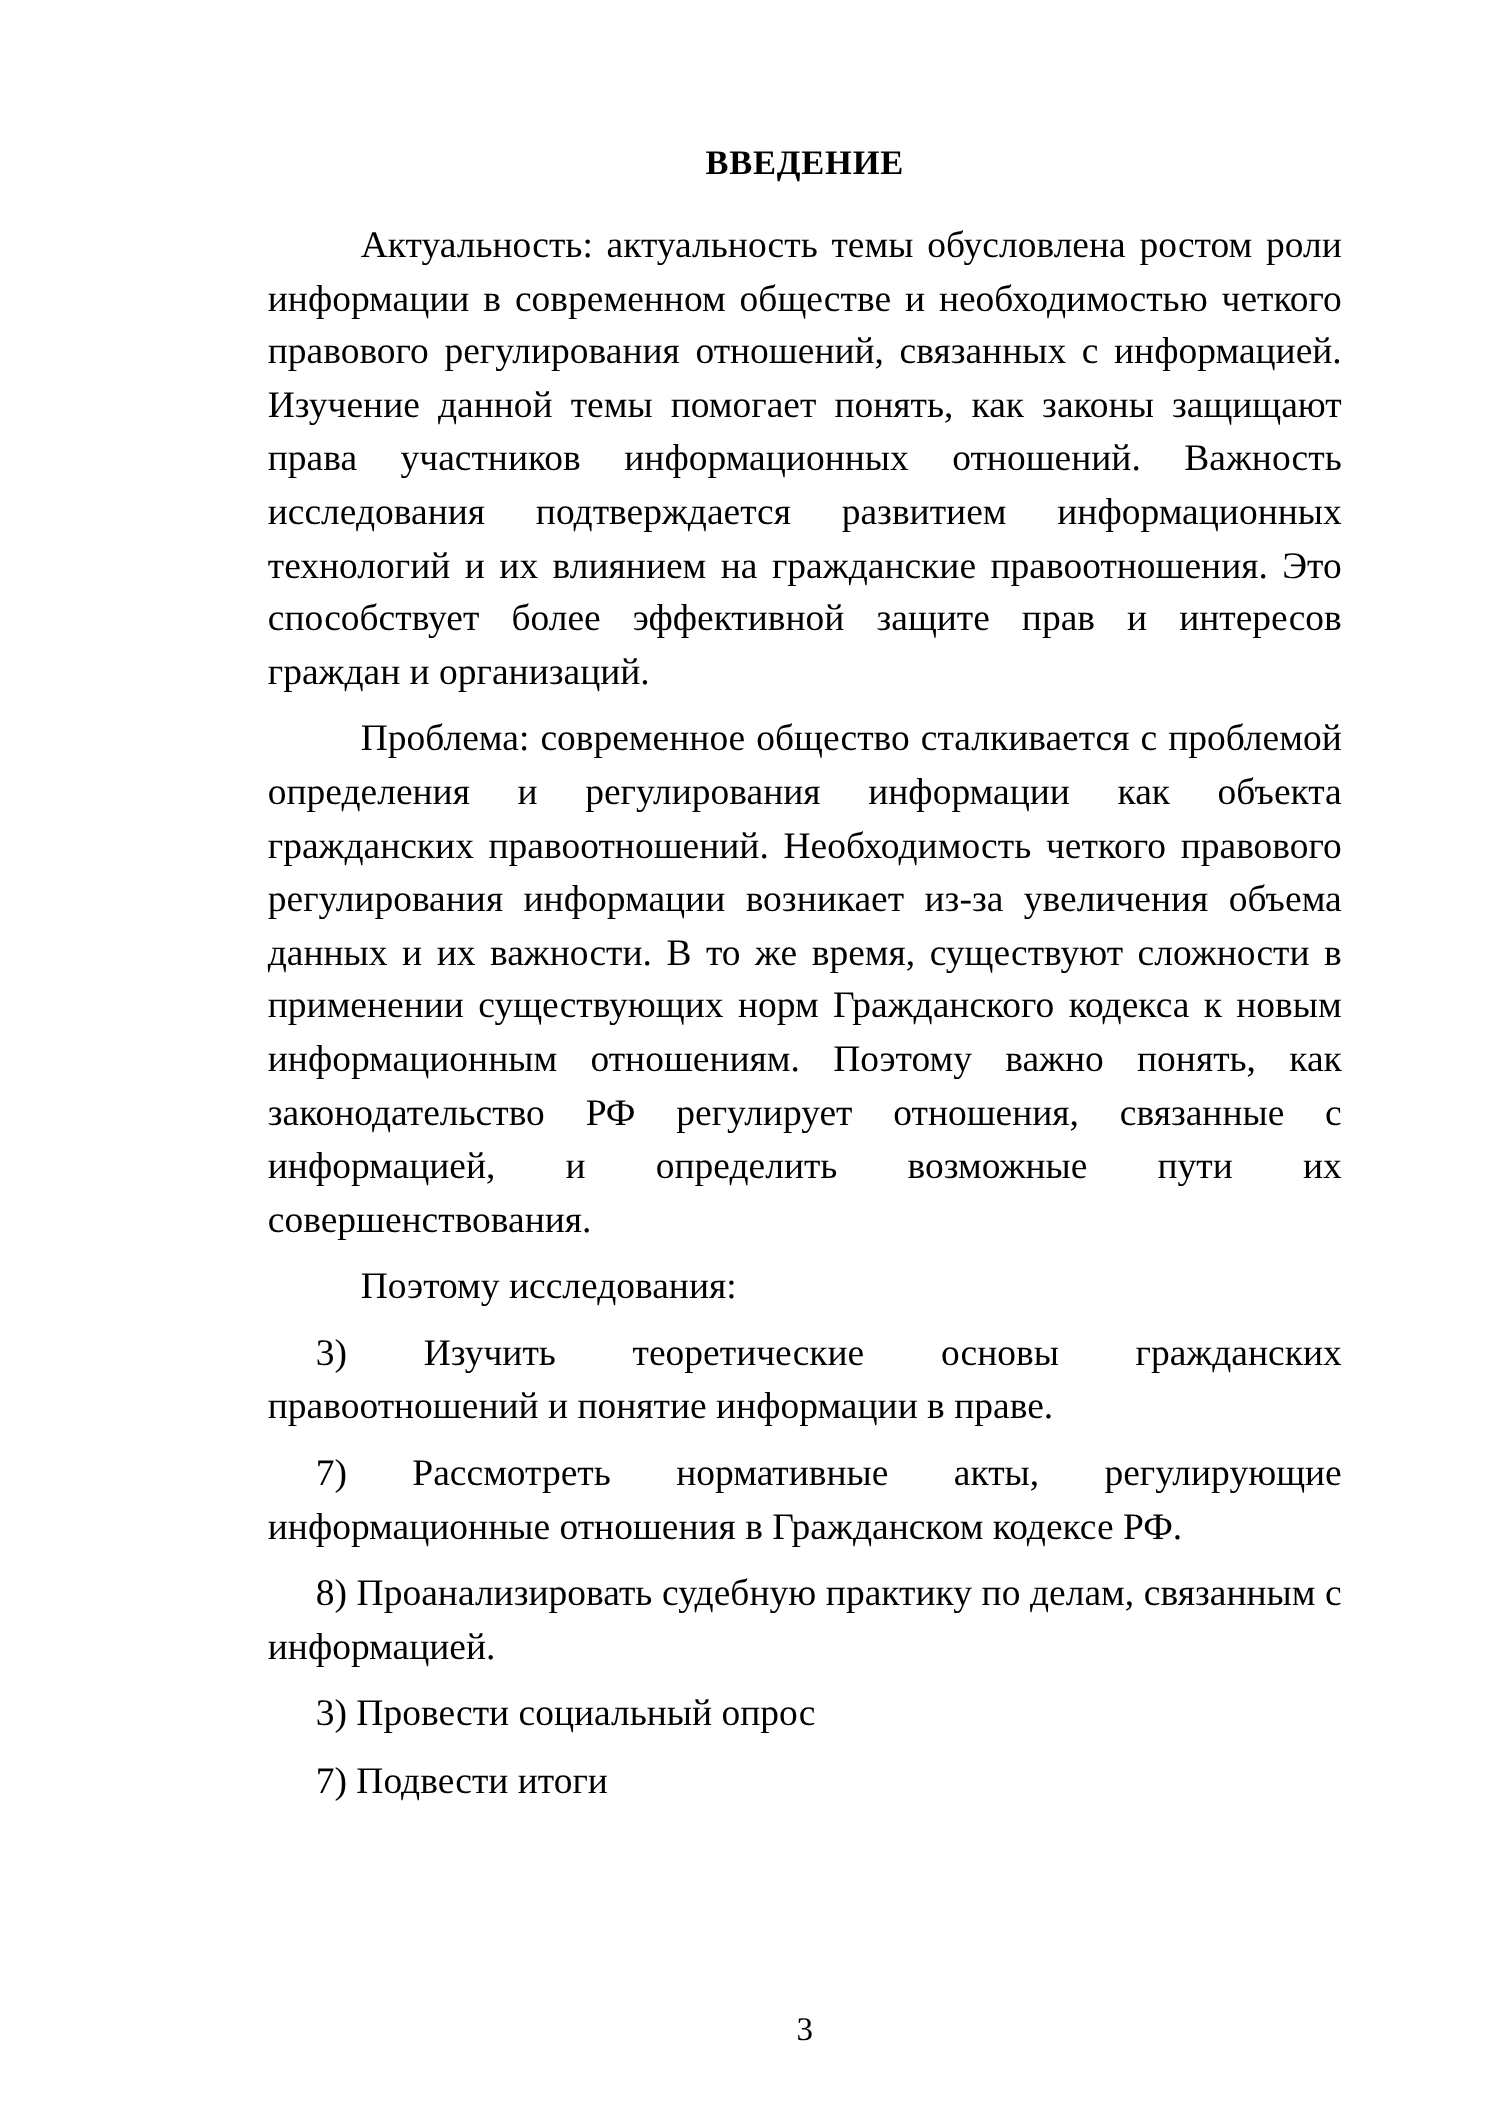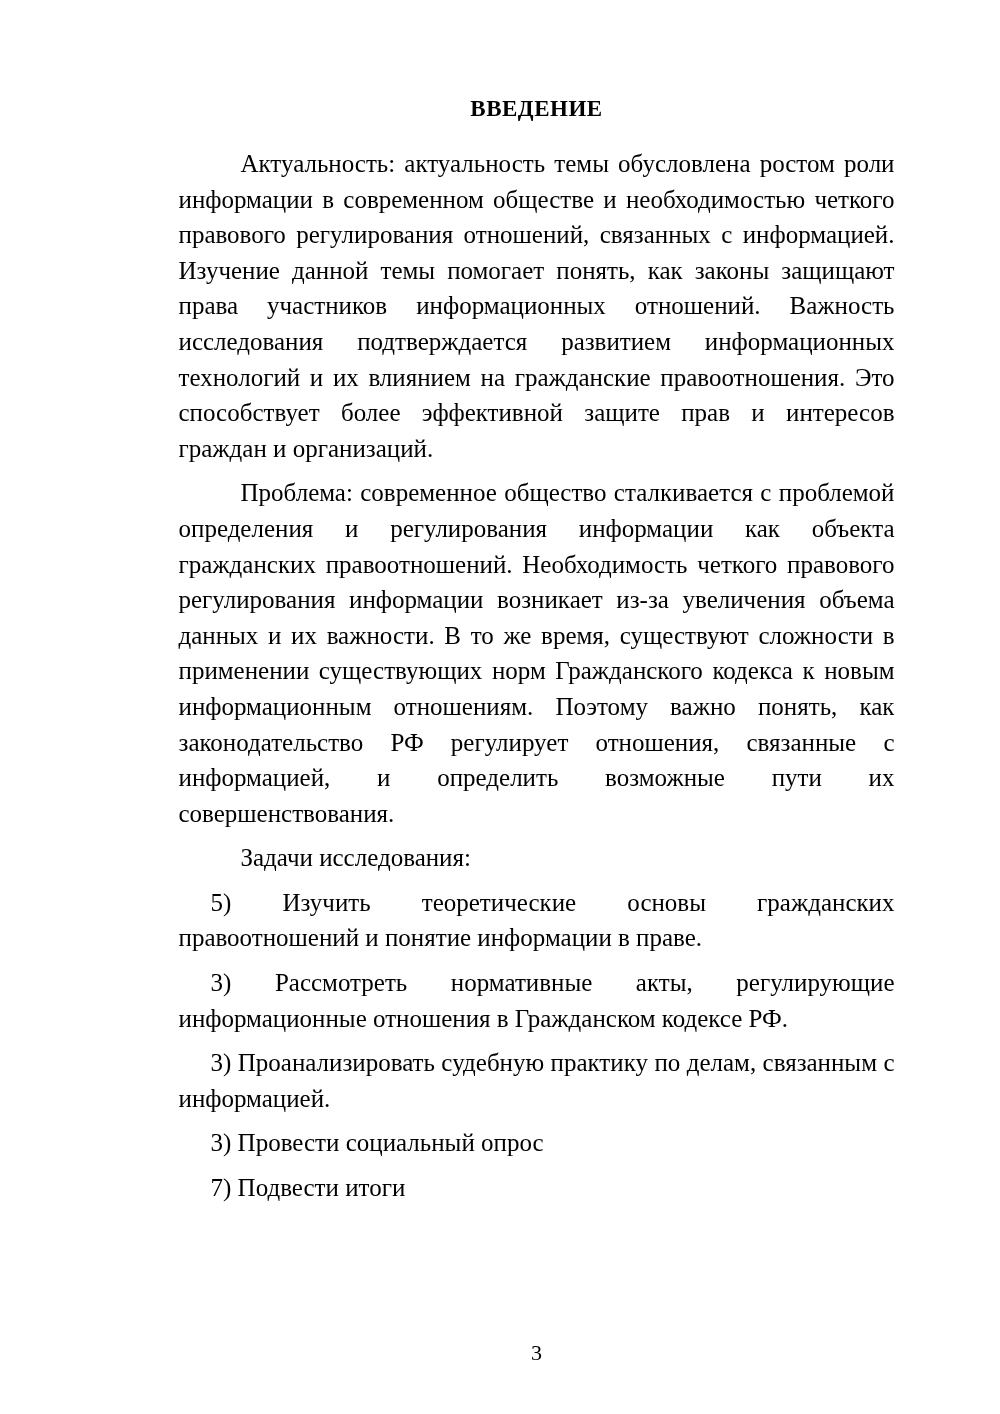--- a/index.html
+++ b/index.html
@@ -53,23 +53,23 @@
 </head>
 <body>
 
 <div class="page">
   <div class="content">
     <h1 class="doc-title">ВВЕДЕНИЕ</h1>
 
     <p class="para">Актуальность: актуальность темы обусловлена ростом роли информации в современном обществе и необходимостью четкого правового регулирования отношений, связанных с информацией. Изучение данной темы помогает понять, как законы защищают права участников информационных отношений. Важность исследования подтверждается развитием информационных технологий и их влиянием на гражданские правоотношения. Это способствует более эффективной защите прав и интересов граждан и организаций.</p>
     <p class="para">Проблема: современное общество сталкивается с проблемой определения и регулирования информации как объекта гражданских правоотношений. Необходимость четкого правового регулирования информации возникает из-за увеличения объема данных и их важности. В то же время, существуют сложности в применении существующих норм Гражданского кодекса к новым информационным отношениям. Поэтому важно понять, как законодательство РФ регулирует отношения, связанные с информацией, и определить возможные пути их совершенствования.</p>
 
-    <p class="para">Задачи исследования:</p>
+    <p class="para">Поэтому исследования:</p>
 
-    <p class="para task">5) Изучить теоретические основы гражданских правоотношений и понятие информации в праве.</p>
-    <p class="para task">3) Рассмотреть нормативные акты, регулирующие информационные отношения в Гражданском кодексе РФ.</p>
-    <p class="para task">3) Проанализировать судебную практику по делам, связанным с информацией.</p>
+    <p class="para task">3) Изучить теоретические основы гражданских правоотношений и понятие информации в праве.</p>
+    <p class="para task">7) Рассмотреть нормативные акты, регулирующие информационные отношения в Гражданском кодексе РФ.</p>
+    <p class="para task">8) Проанализировать судебную практику по делам, связанным с информацией.</p>
     <p class="para task">3) Провести социальный опрос</p>
     <p class="para task">7) Подвести итоги</p>
   </div>
 
   <div class="page-number">3</div>
 </div>
 
 </body></html>

